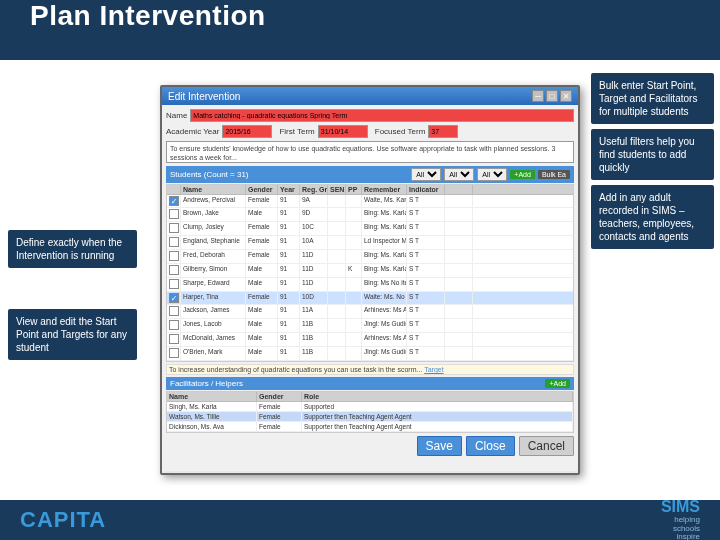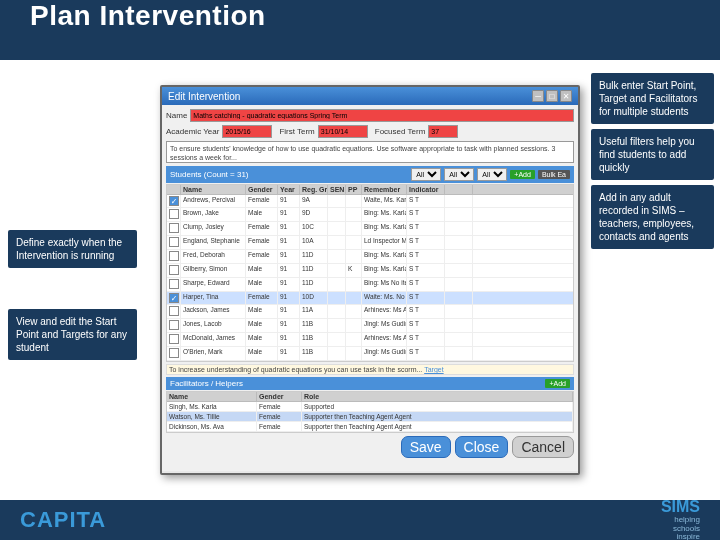--- a/index.html
+++ b/index.html
@@ -306,25 +306,25 @@
     .buttons-row {
       display: flex;
       justify-content: flex-end;
       gap: 4px;
       margin-top: 3px;
     }
 
     .action-btn {
       background: #4a90d9;
       color: #fff;
-      font-size: 14px;
+      font-size: 12px;
       border: 1px solid #2a6ab9;
       padding: 2px 8px;
       cursor: pointer;
-      border-radius: 7px;
+      border-radius: 1px;
     }
 
     .action-btn.cancel {
       background: #d0d0d0;
       color: #333;
       border: 1px solid #999;
     }
 
     
     .table-data-row.row-blue {

